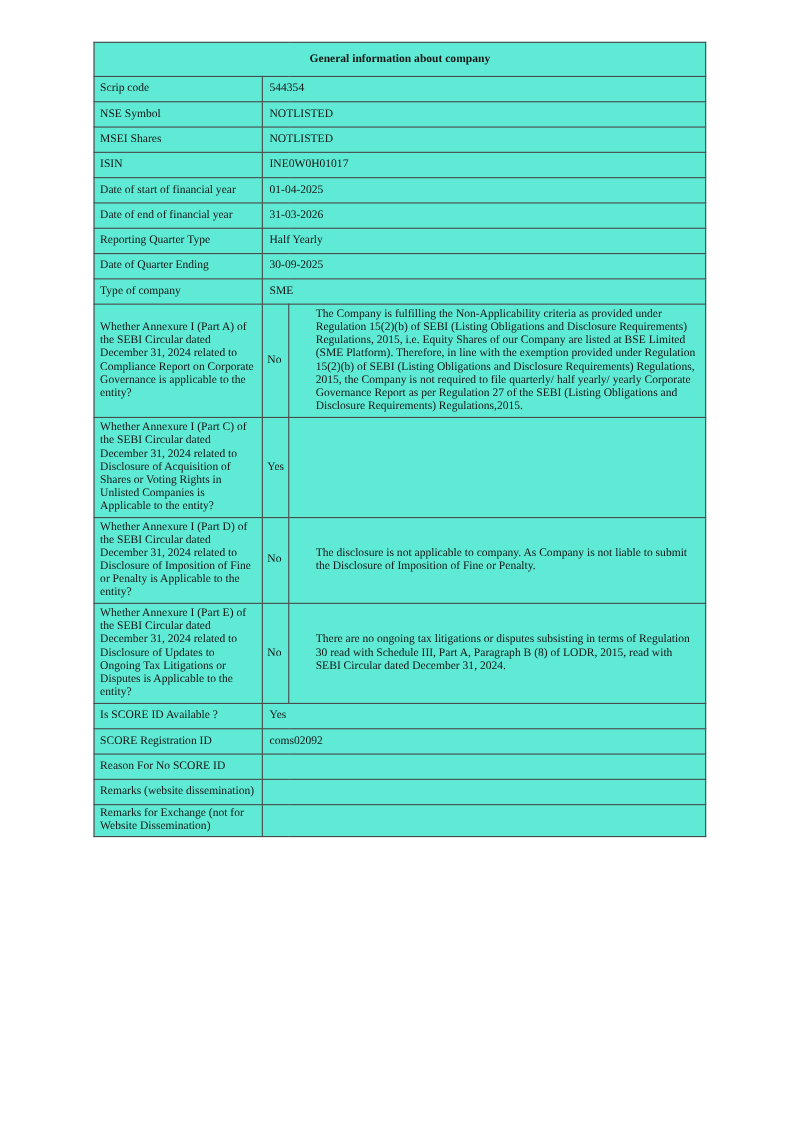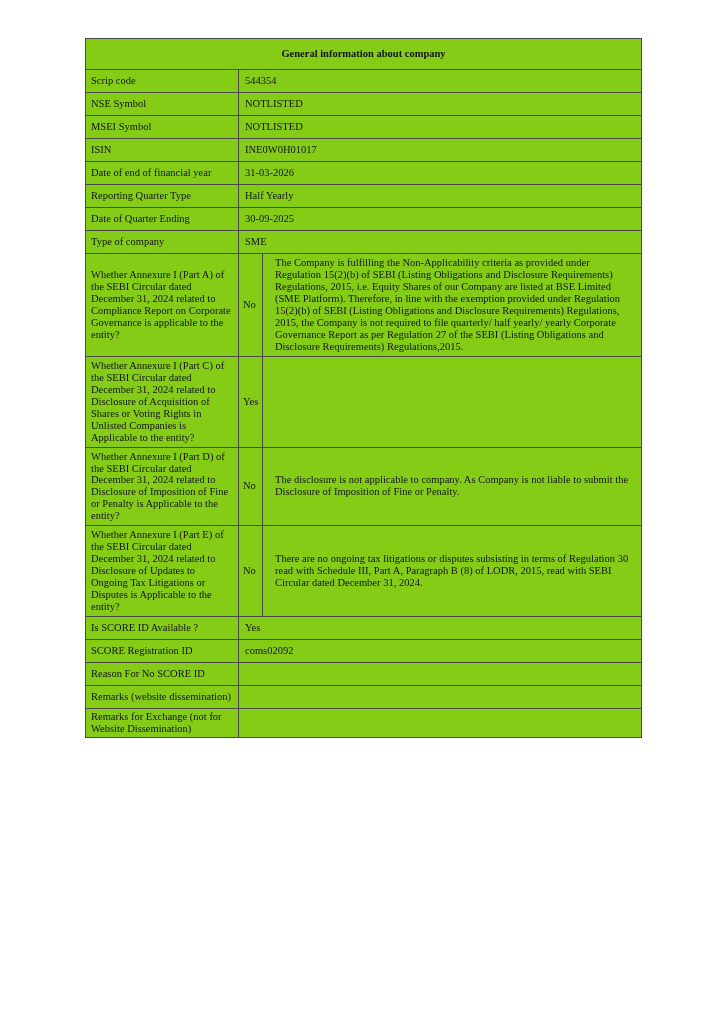--- a/index.html
+++ b/index.html
@@ -17,21 +17,21 @@
   .doc-page {
     position: absolute;
     left: 85px;
     top: 38px;
     width: 556px;
   }
   table.general-info {
     border-collapse: collapse;
     table-layout: fixed;
     width: 556px;
-    background: #84cc16;
+    background: #5eead4;
   }
   table.general-info td {
     border: 1px solid #4a4a4a;
     font-size: 10.5px;
     line-height: 1.14;
     color: #141414;
     word-wrap: break-word;
     overflow: hidden;
   }
   td.title-cell {
@@ -57,21 +57,21 @@
     padding: 3px 4px 3px 5px;
     vertical-align: middle;
     font-size: 10px;
   }
   td.answer-cell {
     padding: 2px 2px 2px 4px;
     vertical-align: middle;
     font-size: 10px;
   }
   td.remark-cell {
-    padding: 3px 5px 3px 12px;
+    padding: 3px 5px 3px 24px;
     vertical-align: middle;
     font-size: 10px;
     margin-left: 23px;
   }
 </style>
 </head>
 <body>
 
 <div class="doc-page">
   <table class="general-info">
@@ -87,26 +87,30 @@
 
     <tr>
           <td class="label-cell">Scrip code</td>
           <td class="value-cell" colspan="2">544354</td>
         </tr>
         <tr>
           <td class="label-cell">NSE Symbol</td>
           <td class="value-cell" colspan="2">NOTLISTED</td>
         </tr>
         <tr>
-          <td class="label-cell">MSEI Symbol</td>
+          <td class="label-cell">MSEI Shares</td>
           <td class="value-cell" colspan="2">NOTLISTED</td>
         </tr>
         <tr>
           <td class="label-cell">ISIN</td>
           <td class="value-cell" colspan="2">INE0W0H01017</td>
+        </tr>
+        <tr>
+          <td class="label-cell">Date of start of financial year</td>
+          <td class="value-cell" colspan="2">01-04-2025</td>
         </tr>
         <tr>
           <td class="label-cell">Date of end of financial year</td>
           <td class="value-cell" colspan="2">31-03-2026</td>
         </tr>
         <tr>
           <td class="label-cell">Reporting Quarter Type</td>
           <td class="value-cell" colspan="2">Half Yearly</td>
         </tr>
         <tr>

